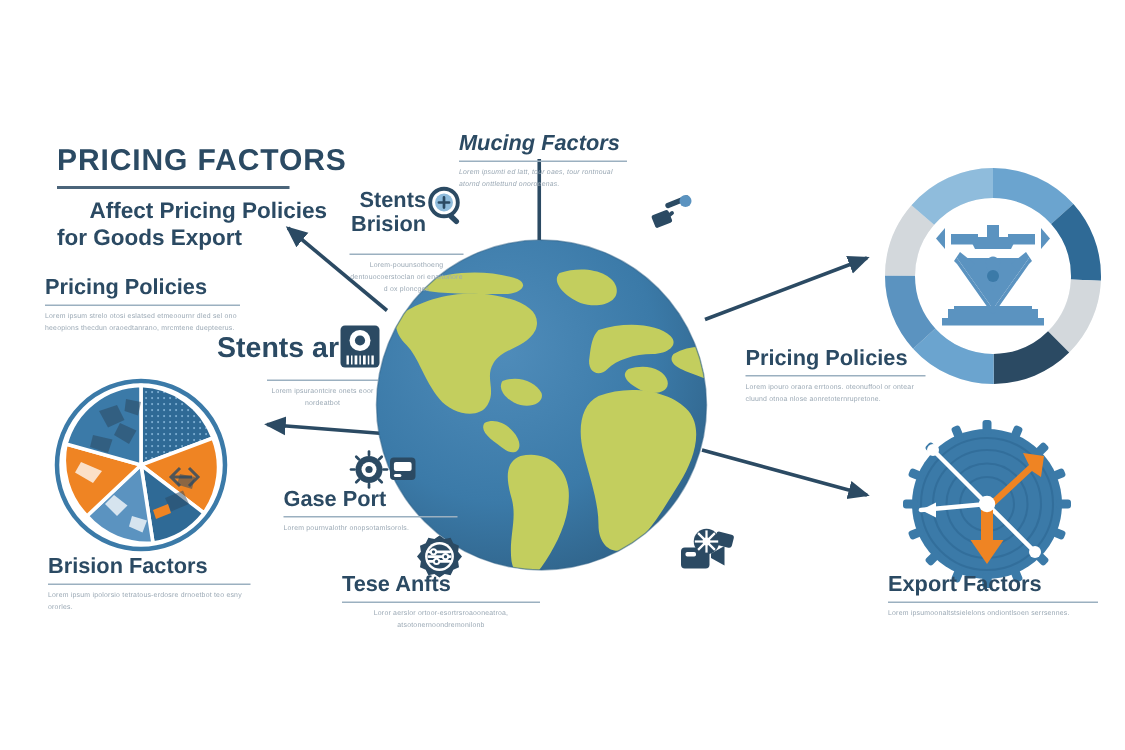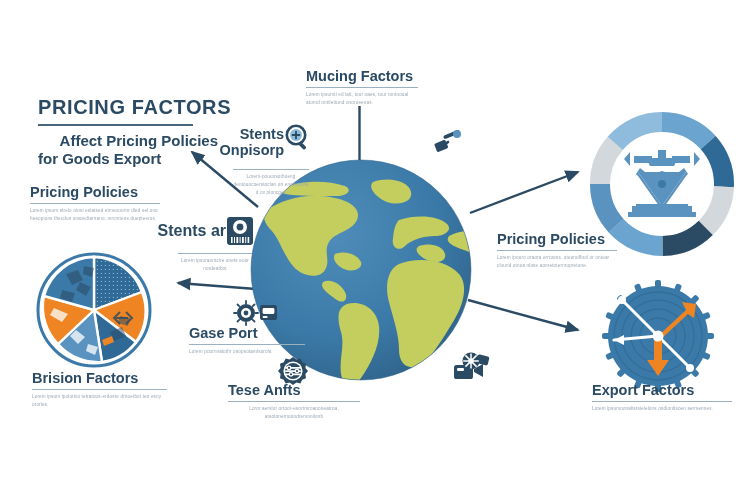--- a/index.html
+++ b/index.html
@@ -19,21 +19,21 @@
     color: #2b4a63; white-space: nowrap;
   }
   .title-rule { height: 2px; background: #2b4a63; opacity: .85; }
   .subtitle {
     font-size: 15px; font-weight: bold; color: #2b4a63; line-height: 1.18;
   }
 
   .sec-title {
     font-size: 14.5px; font-weight: bold; color: #2b4a63; white-space: nowrap;
   }
-  .sec-title.sm { font-size: 16px; text-align: center; }
+  .sec-title.sm { font-size: 19px; text-align: center; }
   .sec-rule { height: 1px; background: #9bb0c0; margin-top: 3px; }
   .body-text {
     font-size: 4.6px; color: #9aa8b4; line-height: 1.75; margin-top: 3px;
     letter-spacing: .15px;
   }
   .body-text.c { text-align: center; }
 
   .node { display: flex; flex-direction: column; }
   .node.center { align-items: flex-start; }
   .node.right { align-items: flex-end; }
@@ -197,31 +197,31 @@
   <svg class="abs" style="left:285px; top:124px;" width="26" height="28" viewBox="0 0 26 28">
     <circle cx="11" cy="11" r="9.2" fill="none" stroke="#2b4a63" stroke-width="2.6"></circle>
     <circle cx="11" cy="11" r="6" fill="#8fbcdc"></circle>
     <g stroke="#2b4a63" stroke-width="1.8" stroke-linecap="round">
       <path d="M11,7.6 L11,14.4 M7.6,11 L14.4,11"></path>
     </g>
     <rect x="15.6" y="17.6" width="8.6" height="3.6" rx="1.8" transform="rotate(44 15.6 17.6)" fill="#2b4a63"></rect>
   </svg>
   <div class="abs node right" style="left:222px; top:126px; width:62px;">
     <div class="sec-title">Stents</div>
-    <div class="sec-title">Onpisorp</div>
+    <div class="sec-title">Brision</div>
   </div>
   <div class="abs" style="left:233px; top:166px; width:76px;">
     <div class="sec-rule"></div>
     <div class="body-text c">Lorem-pouunsothoeng dentouocoerstoclan ori enartonore d ox ploncges</div>
   </div>
 
   <svg class="abs" style="left:358px; top:106px;" width="3" height="54">
     <line x1="1.5" y1="0" x2="1.5" y2="54" stroke="#2b4a63" stroke-width="2.4"></line>
   </svg>
-  <div class="abs node" style="left:306px; top:68px; width:112px;">
+  <div class="abs node" style="left:306px; top:88px; width:112px;font-style:italic;">
     <div class="sec-title">Mucing Factors</div>
     <div class="sec-rule"></div>
     <div class="body-text">Lorem ipsumti ed latt, tour oaes, tour rontnoual atornd onttlettund onoroeenas.</div>
   </div>
 
   <svg class="abs" style="left:432px; top:128px;" width="30" height="30" viewBox="0 0 30 30">
     <g fill="#2b4a63">
       <rect x="2" y="16" width="12" height="9" rx="1.6" transform="rotate(-22 2 16)"></rect>
       <rect x="11" y="8" width="17" height="3.6" rx="1.8" transform="rotate(-22 11 8)"></rect>
       <circle cx="25" cy="6" r="4" fill="#5b93c0"></circle>

